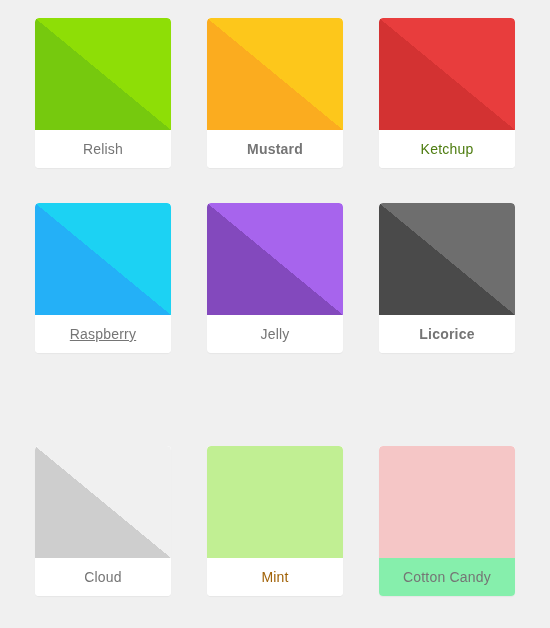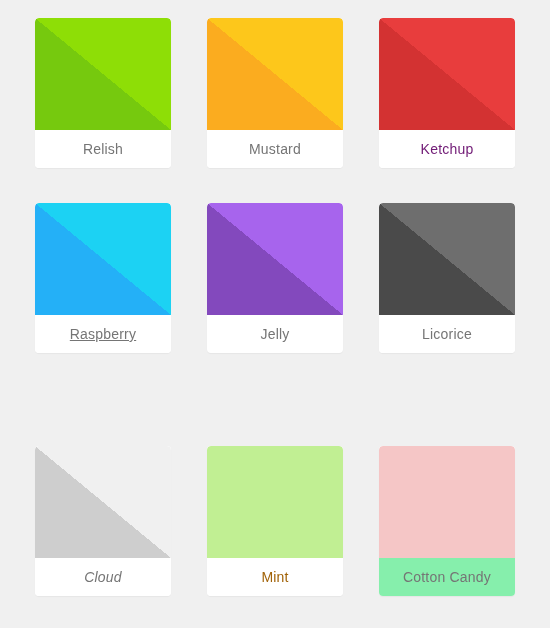--- a/index.html
+++ b/index.html
@@ -67,47 +67,47 @@
 
 <div class="palette-grid">
 
   <div class="swatch-row row-1">
     <div class="swatch-card">
       <div class="swatch-color" style="background: linear-gradient(to left bottom, rgb(142, 222, 6) 0px, rgb(142, 222, 6) 50%, rgb(118, 201, 14) 50%, rgb(118, 201, 14) 100%);"></div>
       <div class="swatch-label" style="color: rgb(117, 117, 117); background: rgb(255, 255, 255);">Relish</div>
     </div>
     <div class="swatch-card">
       <div class="swatch-color" style="background: linear-gradient(to left bottom, rgb(253, 199, 27) 0px, rgb(253, 199, 27) 50%, rgb(251, 172, 31) 50%, rgb(251, 172, 31) 100%);"></div>
-      <div class="swatch-label" style="color: rgb(117, 117, 117); background: rgb(255, 255, 255);">Mustard</div>
+      <div class="swatch-label" style="color: rgb(117, 117, 117); background: rgb(255, 255, 255); font-weight: bold;">Mustard</div>
     </div>
     <div class="swatch-card">
       <div class="swatch-color" style="background: linear-gradient(to left bottom, rgb(232, 61, 61) 0px, rgb(232, 61, 61) 50%, rgb(211, 50, 50) 50%, rgb(211, 50, 50) 100%);"></div>
-      <div class="swatch-label" style="color: #701a75; background: rgb(255, 255, 255);">Ketchup</div>
+      <div class="swatch-label" style="color: #4d7c0f; background: rgb(255, 255, 255);">Ketchup</div>
     </div>
   </div>
 
   <div class="swatch-row row-2">
     <div class="swatch-card">
       <div class="swatch-color" style="background: linear-gradient(to left bottom, rgb(28, 210, 243) 0px, rgb(28, 210, 243) 50%, rgb(36, 176, 247) 50%, rgb(36, 176, 247) 100%);"></div>
       <div class="swatch-label" style="color: rgb(117, 117, 117); background: rgb(255, 255, 255); text-decoration: underline;">Raspberry</div>
     </div>
     <div class="swatch-card">
       <div class="swatch-color" style="background: linear-gradient(to left bottom, rgb(167, 100, 237) 0px, rgb(167, 100, 237) 50%, rgb(131, 73, 189) 50%, rgb(131, 73, 189) 100%);"></div>
       <div class="swatch-label" style="color: rgb(117, 117, 117); background: rgb(255, 255, 255); border-radius: 7px;">Jelly</div>
     </div>
     <div class="swatch-card">
       <div class="swatch-color" style="background: linear-gradient(to left bottom, rgb(110, 110, 110) 0px, rgb(110, 110, 110) 50%, rgb(74, 74, 74) 50%, rgb(74, 74, 74) 100%);"></div>
-      <div class="swatch-label" style="color: rgb(117, 117, 117); background: rgb(255, 255, 255);">Licorice</div>
+      <div class="swatch-label" style="color: rgb(117, 117, 117); background: rgb(255, 255, 255); font-weight: bold;">Licorice</div>
     </div>
   </div>
 
   <div class="swatch-row row-3">
     <div class="swatch-card">
       <div class="swatch-color" style="background: linear-gradient(to left bottom, rgb(240, 240, 240) 0px, rgb(240, 240, 240) 50%, rgb(206, 206, 206) 50%, rgb(206, 206, 206) 100%);"></div>
-      <div class="swatch-label" style="color: rgb(117, 117, 117); background: rgb(255, 255, 255); font-style: italic;">Cloud</div>
+      <div class="swatch-label" style="color: rgb(117, 117, 117); background: rgb(255, 255, 255);">Cloud</div>
     </div>
     <div class="swatch-card">
       <div class="swatch-color" style="background: rgb(193, 239, 147);"></div>
       <div class="swatch-label" style="color: #a16207; background: rgb(255, 255, 255);">Mint</div>
     </div>
     <div class="swatch-card">
       <div class="swatch-color" style="background: rgb(245, 198, 198);"></div>
       <div class="swatch-label" style="color: rgb(117, 117, 117); background: #86efac;">Cotton Candy</div>
     </div>
   </div>

